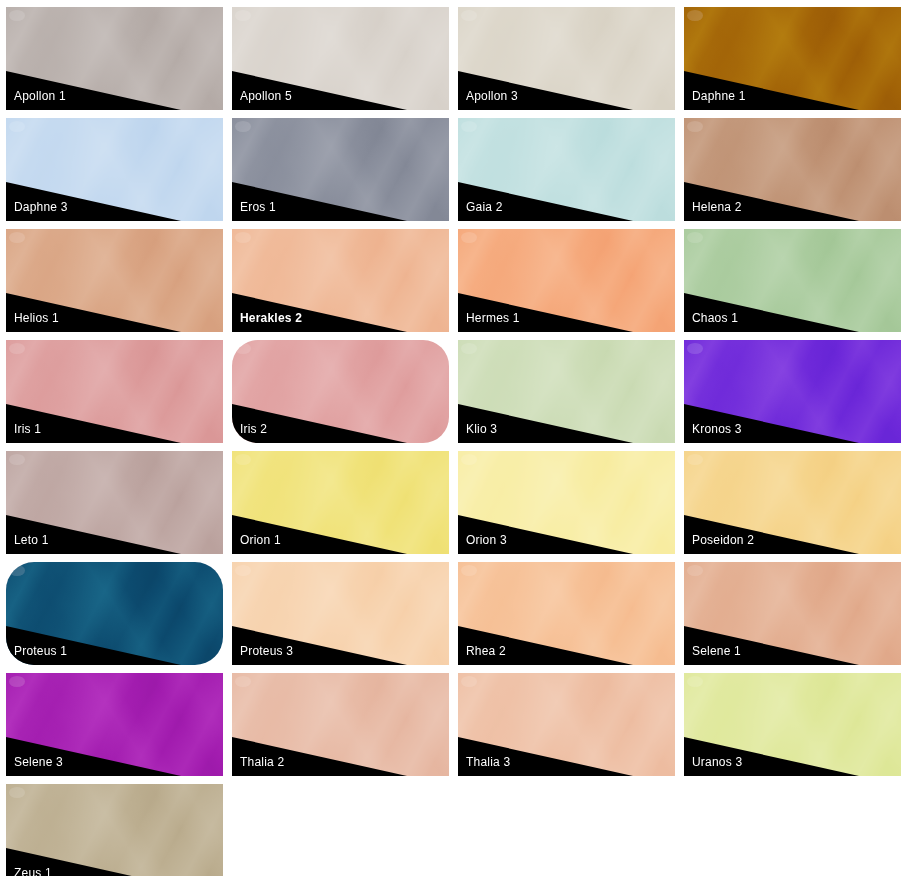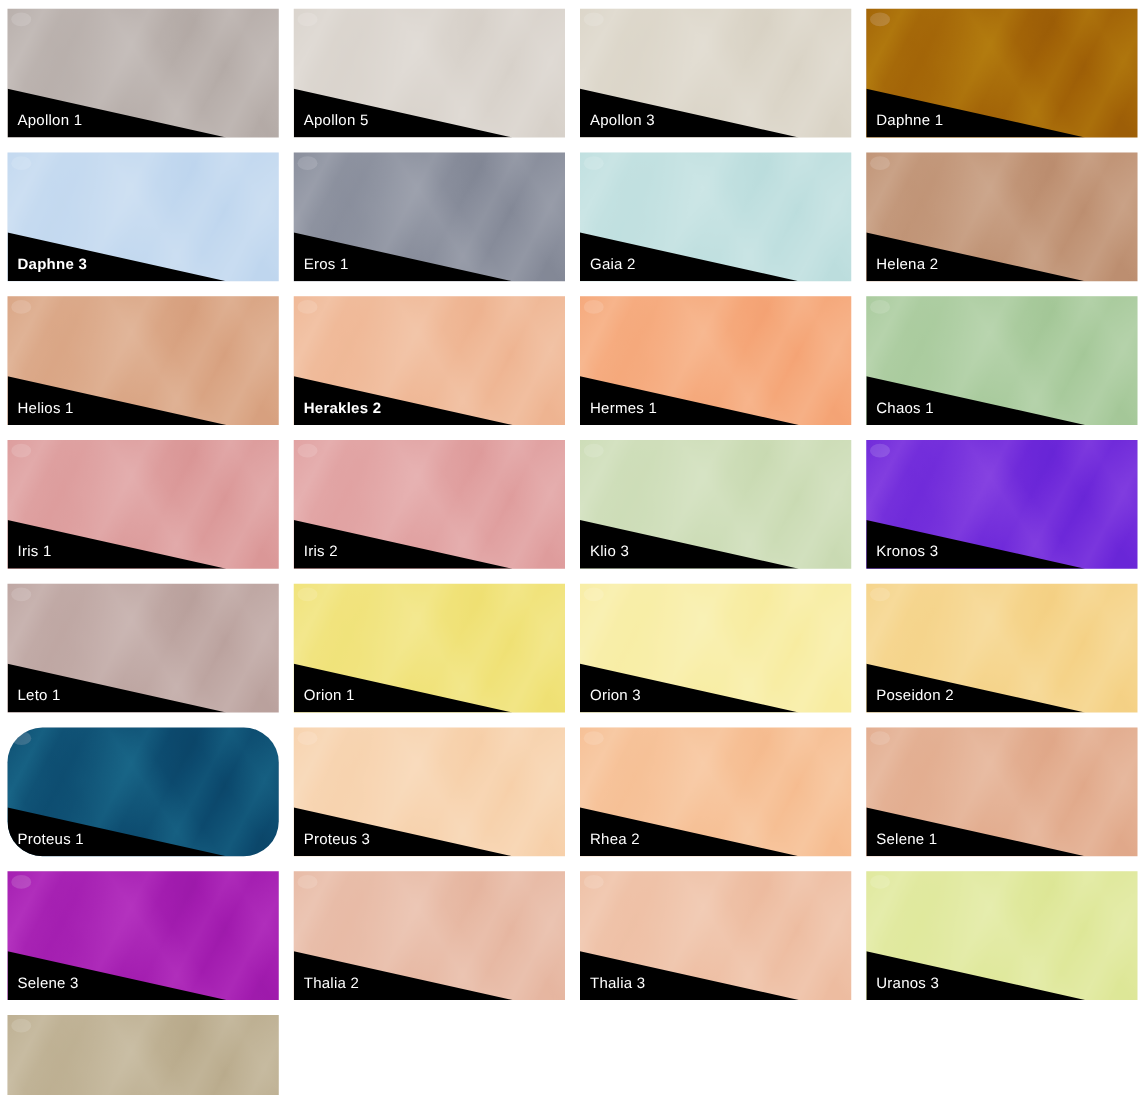--- a/index.html
+++ b/index.html
@@ -21,21 +21,20 @@
     height: 739px;
     box-sizing: border-box;
     padding: 7px 0 0 6px;
     display: grid;
     grid-template-columns: repeat(4, 217px);
     grid-template-rows: repeat(8, 103px);
     column-gap: 9px;
     row-gap: 8px;
     align-content: start;
     justify-content: start;
-    gap: 12px;
   }
 
   .swatch {
     position: relative;
     width: 217px;
     height: 103px;
     overflow: hidden;
     background-color: #cccccc;
   }
 
@@ -163,21 +162,21 @@
     <div class="swatch" style="background-color: #a16207;">
       <div class="dab"></div>
       <div class="texture"></div>
       <div class="wedge">
         <svg viewBox="0 0 217 103" preserveAspectRatio="none">
           <polygon points="0,64 0,103 175,103" fill="#000000"></polygon>
         </svg>
       </div>
       <div class="label">Daphne 1</div>
     </div>
-    <div class="swatch" style="background-color: rgb(194, 216, 239); font-weight: bold;">
+    <div class="swatch" style="background-color: rgb(194, 216, 239);">
       <div class="dab"></div>
       <div class="texture"></div>
       <div class="wedge">
         <svg viewBox="0 0 217 103" preserveAspectRatio="none">
           <polygon points="0,64 0,103 175,103" fill="#000000"></polygon>
         </svg>
       </div>
       <div class="label">Daphne 3</div>
     </div>
     <div class="swatch" style="background-color: rgb(135, 140, 154);">
@@ -253,21 +252,21 @@
     <div class="swatch" style="background-color: rgb(220, 155, 155);">
       <div class="dab"></div>
       <div class="texture"></div>
       <div class="wedge">
         <svg viewBox="0 0 217 103" preserveAspectRatio="none">
           <polygon points="0,64 0,103 175,103" fill="#000000"></polygon>
         </svg>
       </div>
       <div class="label">Iris 1</div>
     </div>
-    <div class="swatch" style="background-color: rgb(224, 160, 160);">
+    <div class="swatch" style="background-color: rgb(224, 160, 160); border-radius: 26px;">
       <div class="dab"></div>
       <div class="texture"></div>
       <div class="wedge">
         <svg viewBox="0 0 217 103" preserveAspectRatio="none">
           <polygon points="0,64 0,103 175,103" fill="#000000"></polygon>
         </svg>
       </div>
       <div class="label">Iris 2</div>
     </div>
     <div class="swatch" style="background-color: rgb(204, 220, 182);">

